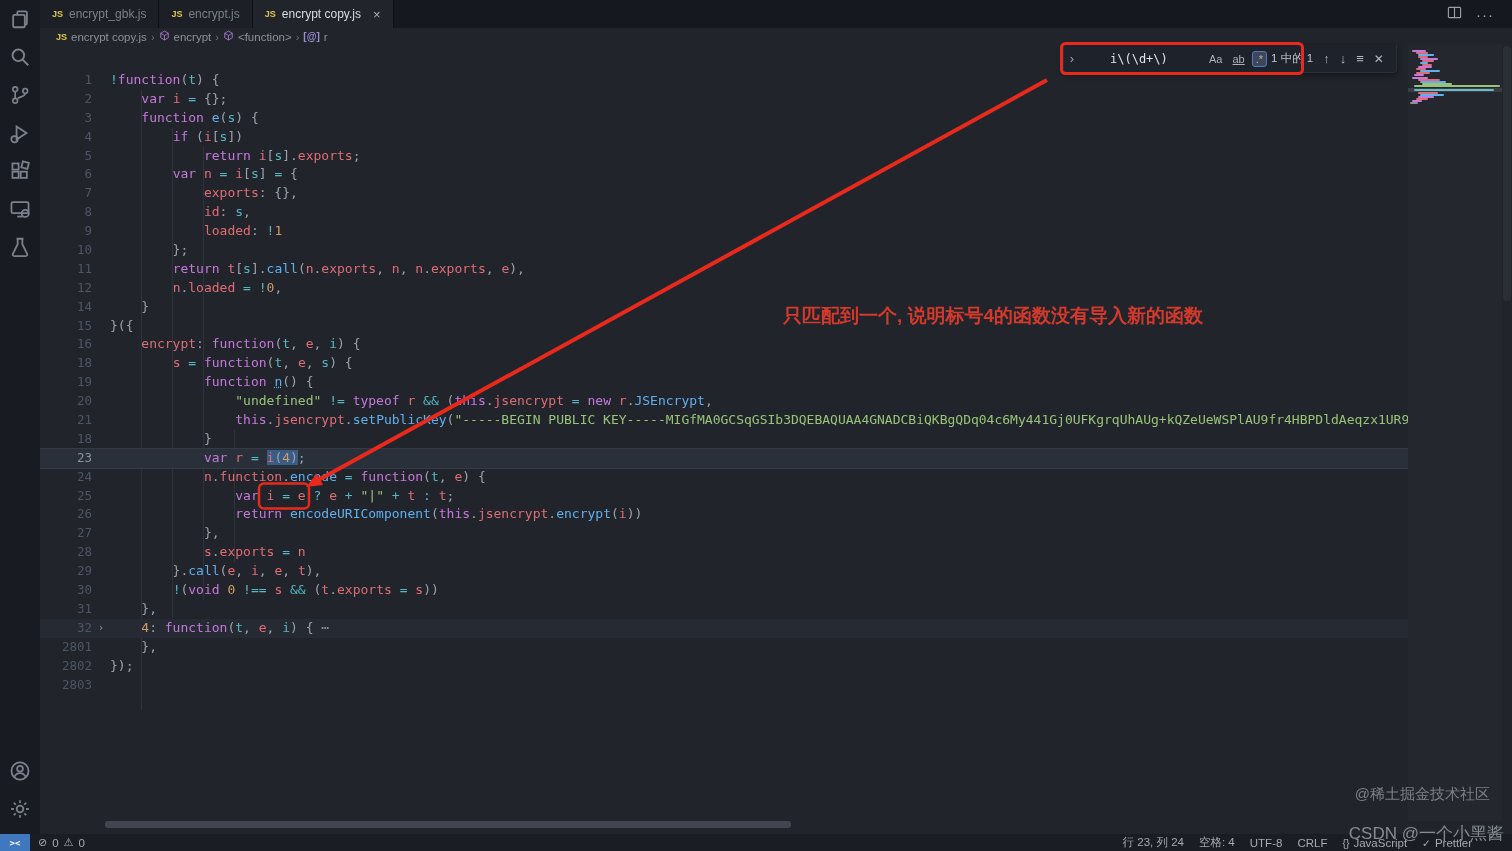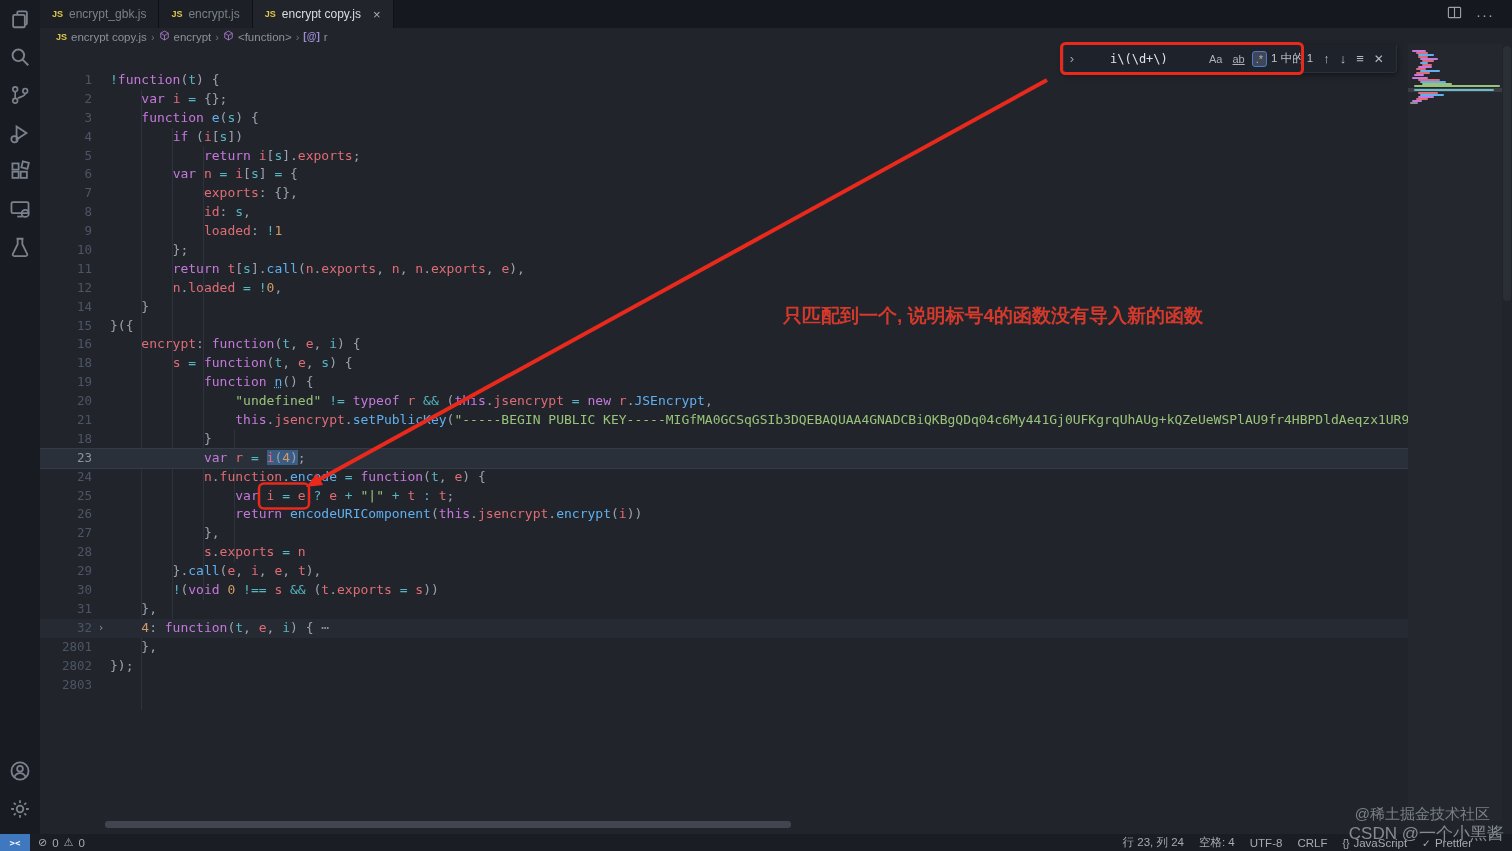--- a/index.html
+++ b/index.html
@@ -87,21 +87,21 @@
                 display:flex; align-items:center; font-size:11.5px; color:#a4abb5; z-index:30; }
   .remote-chip { width:30px; height:17px; background:#4078c0; color:#fff; display:flex; align-items:center;
                  justify-content:center; font-family:"DejaVu Sans Mono", monospace; font-size:9px; font-weight:bold; cursor:pointer; }
   .sb-left { display:flex; align-items:center; gap:5px; padding-left:8px; }
   .sb-glyph { font-family:"DejaVu Sans", sans-serif; font-size:11px; }
   .sb-right { margin-left:auto; display:flex; align-items:center; gap:15px; padding-right:40px; }
   .sb-item { display:flex; align-items:center; gap:4px; cursor:pointer; white-space:nowrap;justify-content:center; }
   .sb-icon { font-size:10.5px; color:#a4abb5; }
 
   
-  .wm1 { position:absolute; right:22px; top:805px; color:#7e848d; font-size:15px; z-index:60; opacity:.95; }
+  .wm1 { position:absolute; right:22px; top:785px; color:#7e848d; font-size:15px; z-index:60; opacity:.95; }
   .wm2 { position:absolute; right:8px; top:822px; color:#8b9199; font-size:17px; z-index:60; opacity:.95; }
 </style>
 </head>
 <body>
 
 <div class="activity-bar">
   <div class="ab-top" id="ab-top">
       <div class="ab-icon">
         <svg viewBox="0 0 16 16">
           <g fill="none" stroke="currentColor" stroke-width="1.3">

